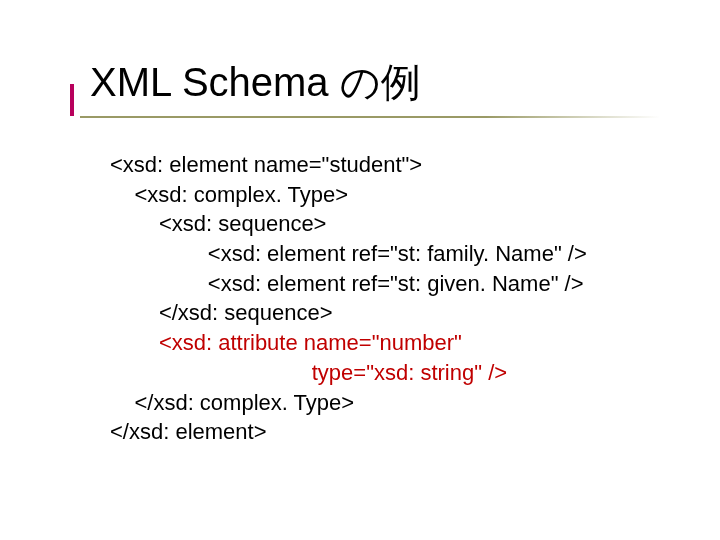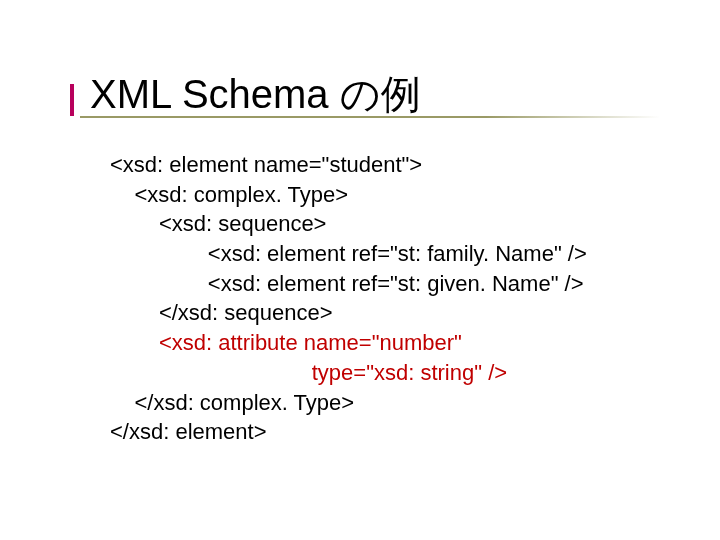--- a/index.html
+++ b/index.html
@@ -30,21 +30,21 @@
     position: absolute;
     left: 80px;
     top: 116px;
     width: 580px;
     height: 2px;
     background: linear-gradient(to right, #9a9a66 0%, #9a9a66 70%, rgba(154,154,102,0) 100%);
   }
   .title {
     position: absolute;
     left: 90px;
-    top: 72px;
+    top: 60px;
     font-size: 40px;
     line-height: 1.1;
     color: #000000;
     font-weight: 400;
   }
   .code-block {
     position: absolute;
     left: 110px;
     top: 150px;
     font-size: 22px;

